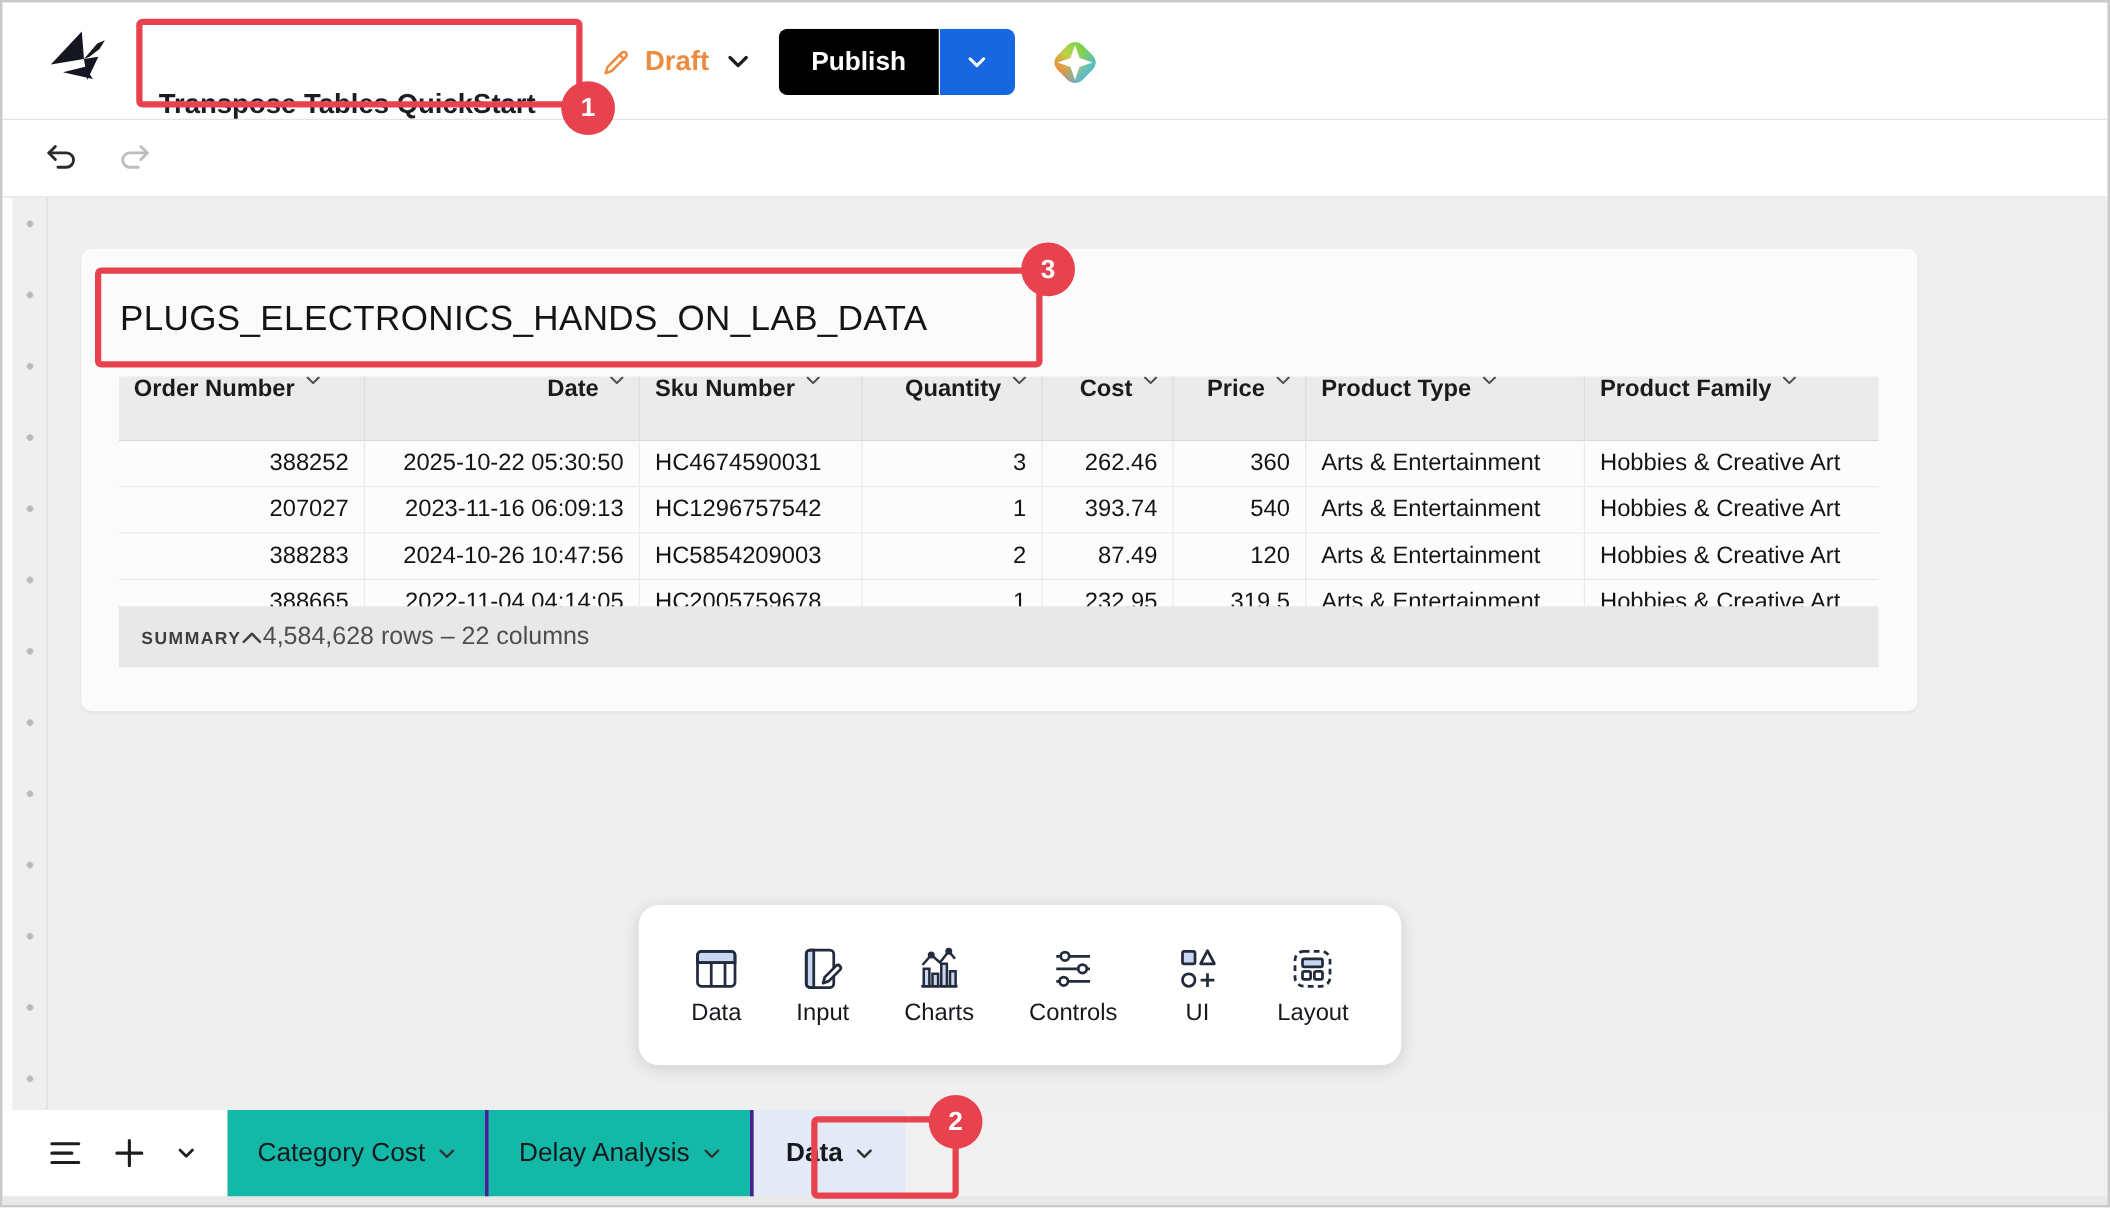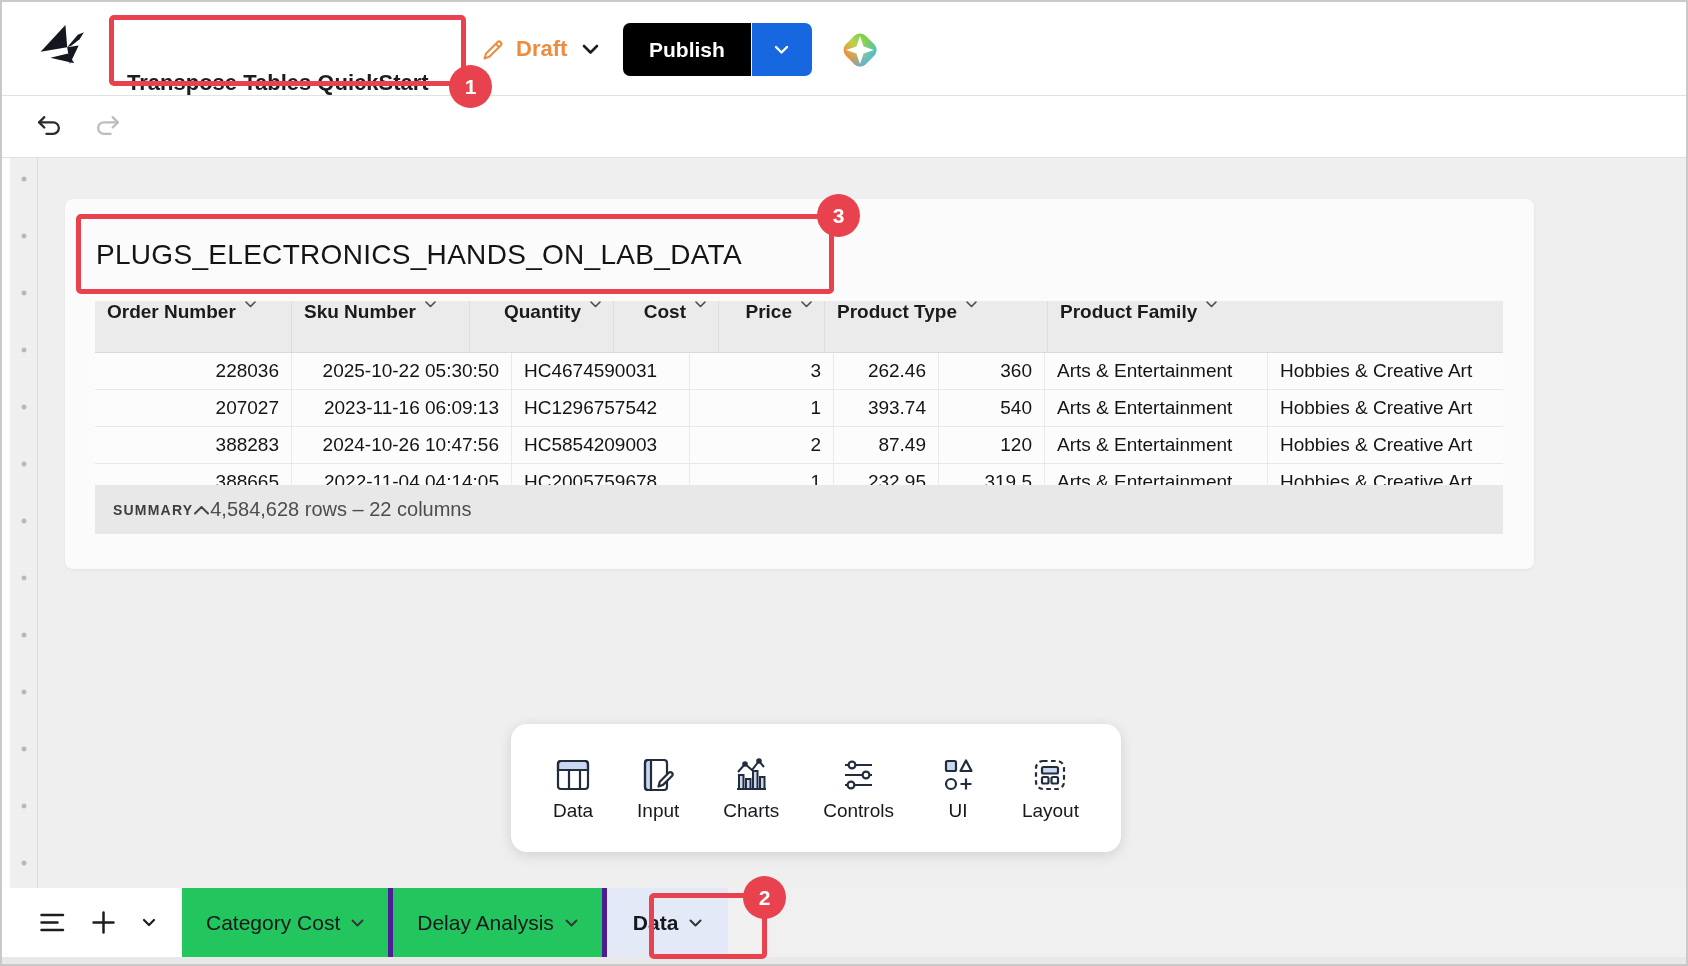--- a/index.html
+++ b/index.html
@@ -54,21 +54,21 @@
 
   
   .add-toolbar { position:absolute; left:509px; top:566px; width:610px; height:128px; background:#fff; border-radius:16px; box-shadow:0 3px 14px rgba(0,0,0,.13); display:flex; align-items:center; justify-content:space-between; padding:0 42px; }
   .add-item { display:flex; flex-direction:column; align-items:center; gap:5px; cursor:pointer; }
   .add-item .lbl { font-size:19px; color:#16181d; }
   .icon40 { width:40px; height:40px; }
 
   
   .tabbar { position:relative; height:69px; background:#f0f0f0; display:flex; z-index:20; }
   .tabs-left { width:180px; background:#fff; display:flex; align-items:center; gap:27px; padding-left:38px; }
-  .tab { display:flex; align-items:center; gap:11px; padding:0 24px; background:#22c55e; border-right:5px solid #4c1d95; font-size:21px; color:#16181d; cursor:pointer; }
+  .tab { display:flex; align-items:center; gap:11px; padding:0 24px; background:#14b8a6; border-right:3px solid #4c1d95; font-size:21px; color:#16181d; cursor:pointer; }
   .tab:first-of-type { margin-left:6px; }
   .tab .chev { color:#333; display:flex; }
   .tab.active { background:#e4e9f7; font-weight:bold; border-right:none; padding:0 26px; }
   .bottomstrip { height:7px; background:#e8e8e8; }
   .ib { display:flex; align-items:center; justify-content:center; cursor:pointer; }
 
   
   .ann-box { position:absolute; border:5px solid #e8424e; border-radius:5px; pointer-events:none; }
   .ann-badge { position:absolute; width:43px; height:43px; border-radius:50%; background:#e8424e; color:#fff; font-size:21px; font-weight:bold; display:flex; align-items:center; justify-content:center; pointer-events:none; }
   .box1 { left:107px; top:13px; width:357px; height:71px; z-index:31; }
@@ -177,20 +177,28 @@
       <div class="tablewrap">
         <div class="thead">
           <div class="th c0">
               <span>Order Number</span>
               <span class="chev">
                 <svg width="11" height="7" viewBox="0 0 11 7" fill="none" stroke="currentColor" stroke-width="1.6" stroke-linecap="round" stroke-linejoin="round">
                   <polyline points="1,1 5.5,5.5 10,1"></polyline>
                 </svg>
               </span>
             </div>
+          <div class="th c1 hr">
+              <span>Date</span>
+              <span class="chev">
+                <svg width="11" height="7" viewBox="0 0 11 7" fill="none" stroke="currentColor" stroke-width="1.6" stroke-linecap="round" stroke-linejoin="round">
+                  <polyline points="1,1 5.5,5.5 10,1"></polyline>
+                </svg>
+              </span>
+            </div>
           <div class="th c2">
               <span>Sku Number</span>
               <span class="chev">
                 <svg width="11" height="7" viewBox="0 0 11 7" fill="none" stroke="currentColor" stroke-width="1.6" stroke-linecap="round" stroke-linejoin="round">
                   <polyline points="1,1 5.5,5.5 10,1"></polyline>
                 </svg>
               </span>
             </div>
           <div class="th c3 hr">
               <span>Quantity</span>
@@ -229,21 +237,21 @@
               <span class="chev">
                 <svg width="11" height="7" viewBox="0 0 11 7" fill="none" stroke="currentColor" stroke-width="1.6" stroke-linecap="round" stroke-linejoin="round">
                   <polyline points="1,1 5.5,5.5 10,1"></polyline>
                 </svg>
               </span>
             </div>
         </div>
 
         <div class="tbody">
           <div class="tr">
-            <div class="td c0">228036</div>
+            <div class="td c0">388252</div>
             <div class="td c1">2025-10-22 05:30:50</div>
             <div class="td c2">HC4674590031</div>
             <div class="td c3">3</div>
             <div class="td c4">262.46</div>
             <div class="td c5">360</div>
             <div class="td c6">Arts &amp; Entertainment</div>
             <div class="td c7">Hobbies &amp; Creative Art</div>
           </div>
           <div class="tr">
             <div class="td c0">207027</div>

